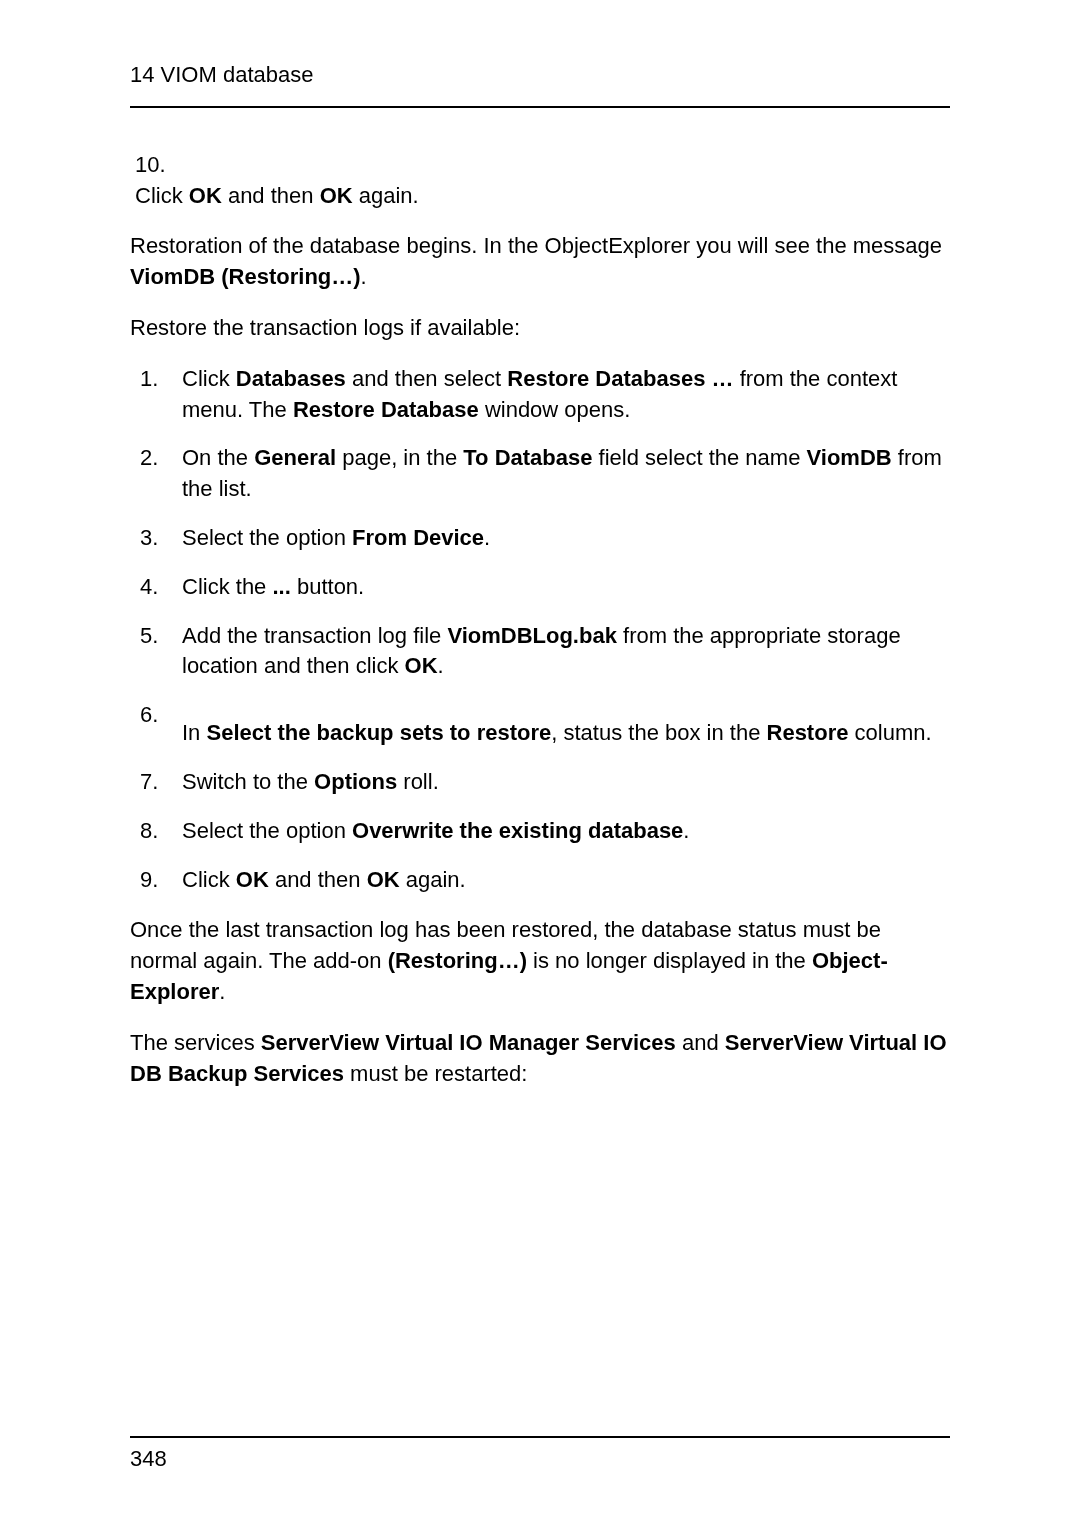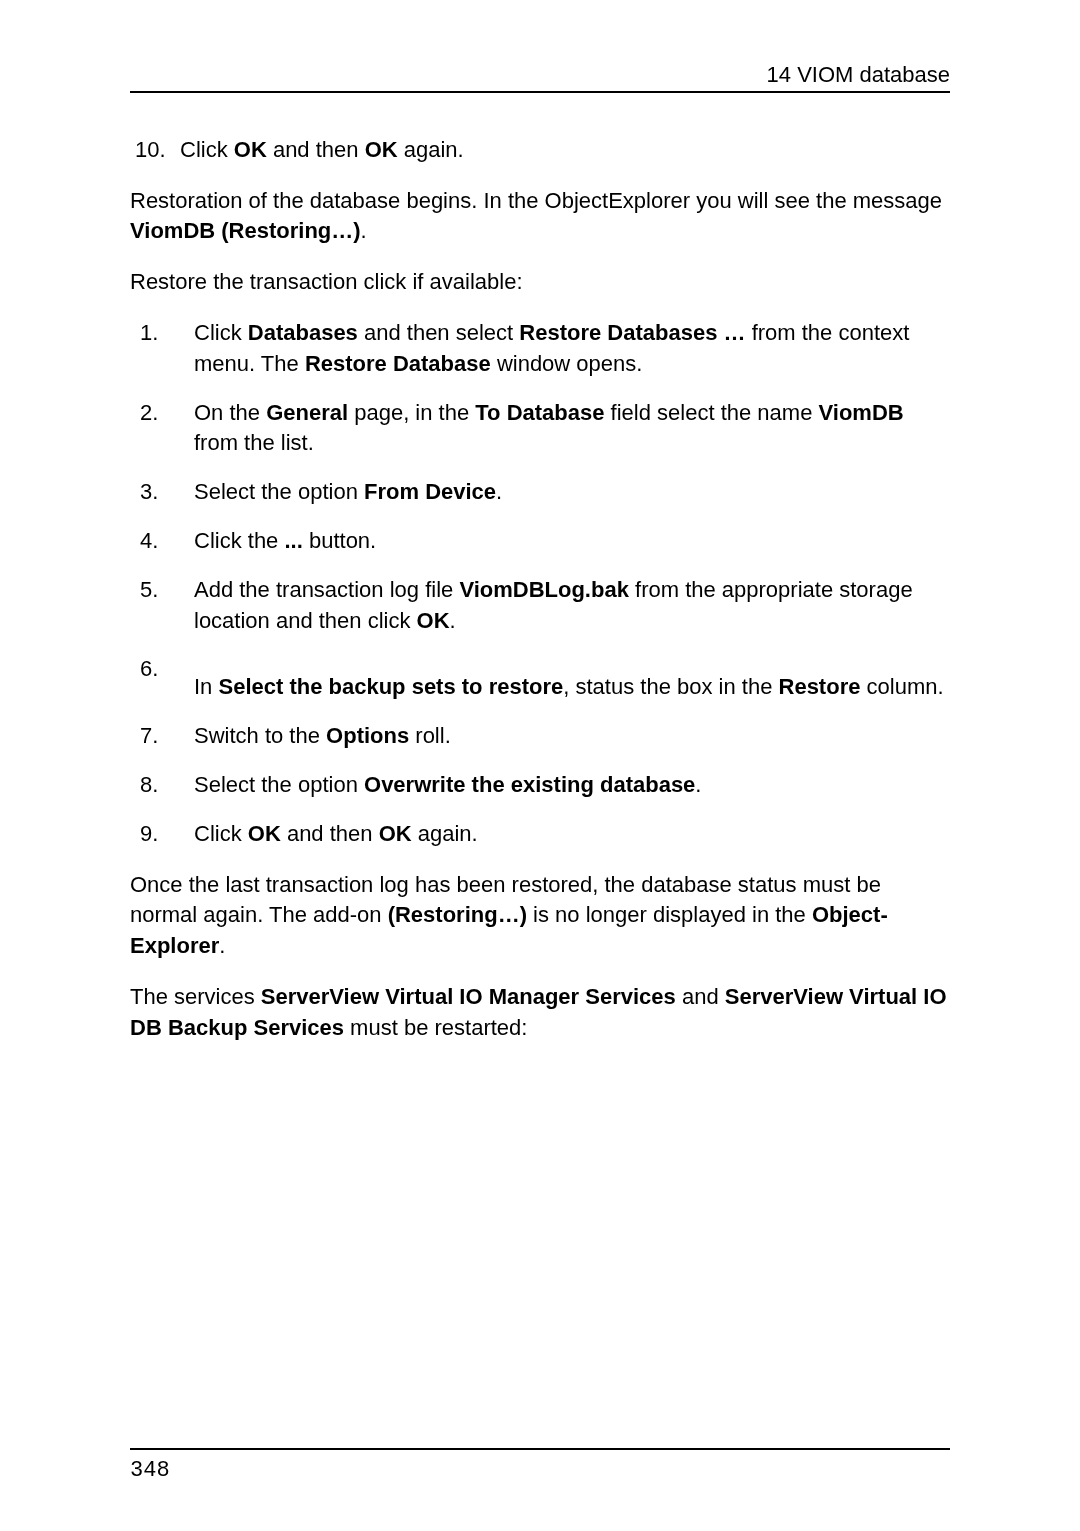--- a/index.html
+++ b/index.html
@@ -12,32 +12,32 @@
       background: #fff;
       width: 1080px;
       height: 1531px;
       padding: 60px 130px 40px 130px;
       font-size: 22px;
       line-height: 1.4;
       color: #000;
       position: relative;
     }
     .header {
-      margin-bottom: 0;
-      text-align: right;
+      margin-bottom: 15px;
     }
     .header-rule {
       border: none;
       border-top: 2px solid #000;
       margin-bottom: 42px;
     }
     .step-10 {
       display: flex;
       margin-bottom: 20px;
       margin-left: 5px;
+      flex-direction: column;
     }
     .step-10 .num {
       width: 45px;
       flex-shrink: 0;
     }
     .para {
       margin-bottom: 20px;
     }
     .ol {
       list-style: none;
@@ -47,31 +47,29 @@
       display: flex;
       margin-bottom: 18px;
       margin-left: 10px;
     }
     .ol-item .num {
       width: 42px;
       flex-shrink: 0;
     }
     .ol-item .content {
       flex: 1;
-      margin-left: 12px;
     }
     .sub-para {
       margin-top: 18px;
     }
     .footer {
       position: absolute;
-      bottom: 44px;
+      bottom: 56px;
       left: 130px;
       right: 130px;
-      font-family: Liberation Mono, monospace;
     }
     .footer-rule {
       border: none;
       border-top: 2px solid #000;
       margin-bottom: 6px;
     }
     .footer-row {
       display: flex;
       justify-content: space-between;
     }
@@ -92,21 +90,21 @@
   <span class="num">10.</span>
   <span>
     <span>Click </span><b>OK</b><span> and then </span><b>OK</b><span> again.</span>
   </span>
 </div>
 
 <p class="para">
   <span>Restoration of the database begins. In the ObjectExplorer you will see the message </span><b>ViomDB (Restoring…)</b><span>.</span>
 </p>
 
-<p class="para">Restore the transaction click if available:</p>
+<p class="para">Restore the transaction logs if available:</p>
 
 <ol class="ol">
   <li class="ol-item">
     <span class="num">1.</span>
     <span class="content">
       <span>Click </span><b>Databases</b><span> and then select </span><b>Restore Databases …</b><span> from the context menu. The </span><b>Restore Database</b><span> window opens.</span>
     </span>
   </li>
   <li class="ol-item">
     <span class="num">2.</span>

